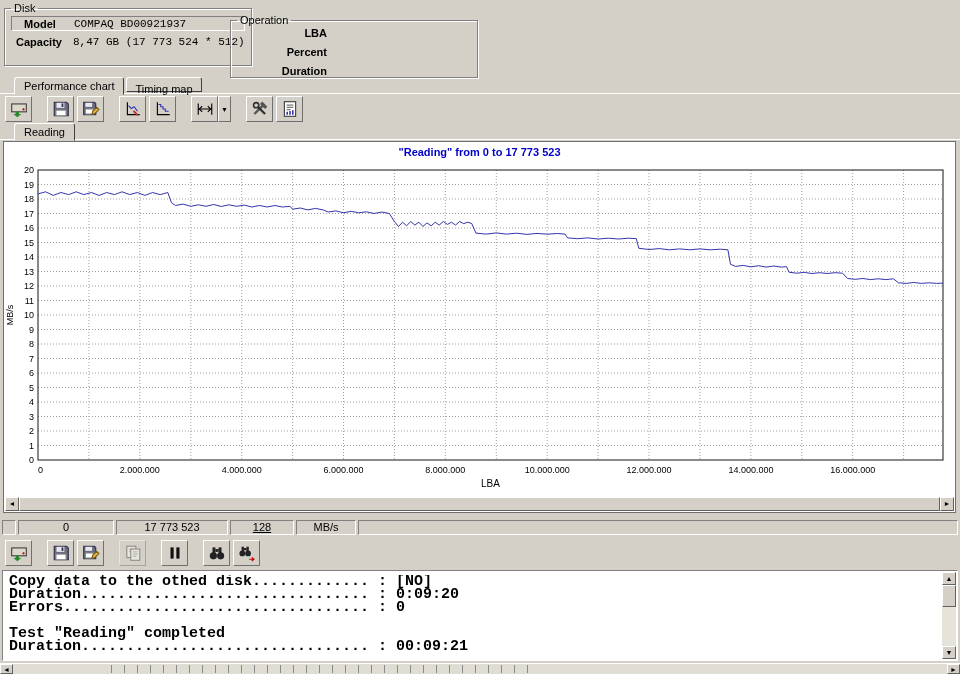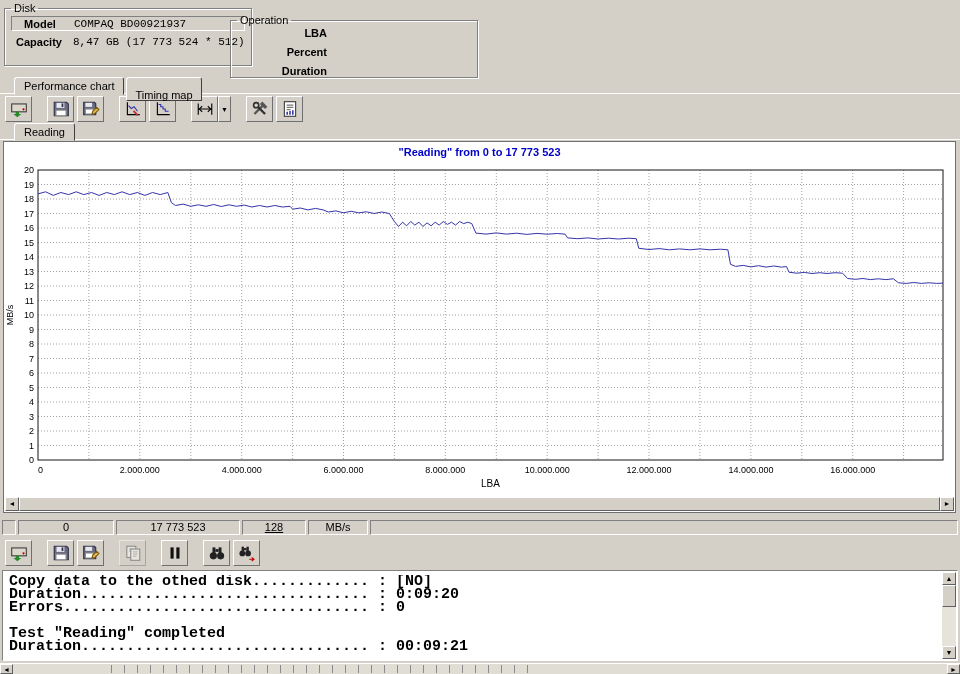--- a/index.html
+++ b/index.html
@@ -29,21 +29,21 @@
   .op-row { height:19px; }
   .op-label { display:inline-block; width:92px; text-align:right; font-weight:bold; }
 
   
   .tabstrip { position:absolute; left:14px; display:flex; align-items:flex-start; height:17px; z-index:3; }
   .tab {
     padding:2px 9px; background:#d4d0c8; white-space:nowrap;
     border:1px solid; border-color:#ffffff #404040 #d4d0c8 #ffffff;
     border-radius:3px 3px 0 0;
   }
-  .tab.unsel { padding:11px 8px; margin-left:2px; height:15px; border-bottom-color:#404040; }
+  .tab.unsel { padding:5px 8px; margin-left:2px; height:15px; border-bottom-color:#404040; }
   .strip1 { top:77px; } .strip2 { top:123px; }
   .pageline { position:absolute; left:0; width:960px; border-top:1px solid #ffffff; }
   .line1 { top:93px; } .line2 { top:139px; }
 
   
   .toolbar { position:absolute; left:5px; display:flex; align-items:center; }
   #toolbar-main { top:96px; } #toolbar-log { top:540px; }
   .tbtn {
     width:27px; height:26px; padding:0; margin-right:3px;
     background:#d4d0c8; border:1px solid; border-color:#ffffff #707070 #707070 #ffffff;
@@ -66,21 +66,21 @@
   .sbtn {
     width:14px; height:100%; padding:0; flex:none;
     background:#d4d0c8; border:1px solid; border-color:#ffffff #606060 #606060 #ffffff;
     font-size:7px; line-height:10px; text-align:center; color:#000;
   }
   .hthumb { flex:1; background:#d4d0c8; border:1px solid; border-color:#ffffff #606060 #606060 #ffffff; }
 
   
   .statusbar { position:absolute; left:0; top:519px; width:960px; height:17px; display:flex; gap:2px; padding:1px 2px; }
   .sb-pane { border:1px solid; border-color:#808080 #ffffff #ffffff #808080; line-height:13px; text-align:center; }
-  .w14{width:14px;} .w96{width:96px;} .w124{width:124px;} .w64{width:64px;text-decoration:underline;} .w60{width:60px;} .sb-fill{flex:1;}
+  .w14{width:14px;} .w96{width:96px;} .w124{width:112px;} .w64{width:64px;text-decoration:underline;} .w60{width:60px;} .sb-fill{flex:1;}
 
   
   .logbox {
     position:absolute; left:2px; top:570px; width:956px; height:91px;
     background:#ffffff; border:1px solid; border-color:#808080 #ffffff #ffffff #808080;
   }
   .log-text {
     position:absolute; left:6px; top:4px; right:18px; bottom:2px;
     font-family:"Liberation Mono","DejaVu Sans Mono",monospace; font-weight:bold;
     font-size:15px; line-height:13px; white-space:pre; overflow:hidden;

